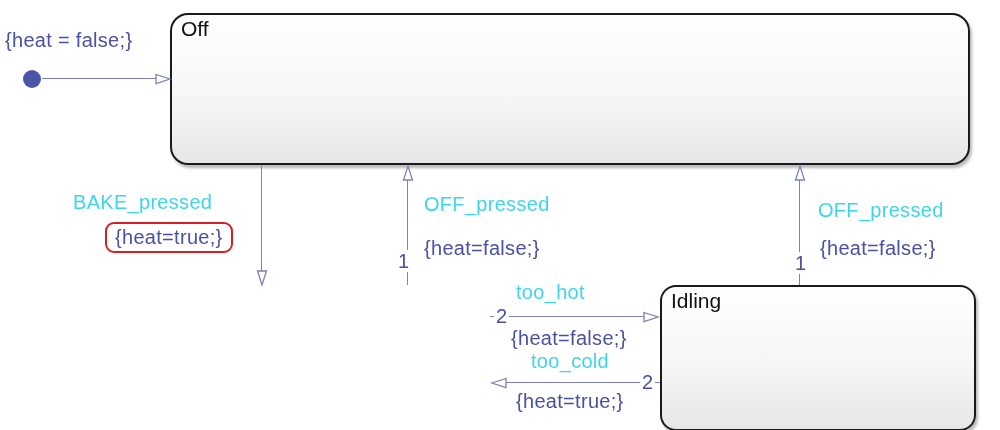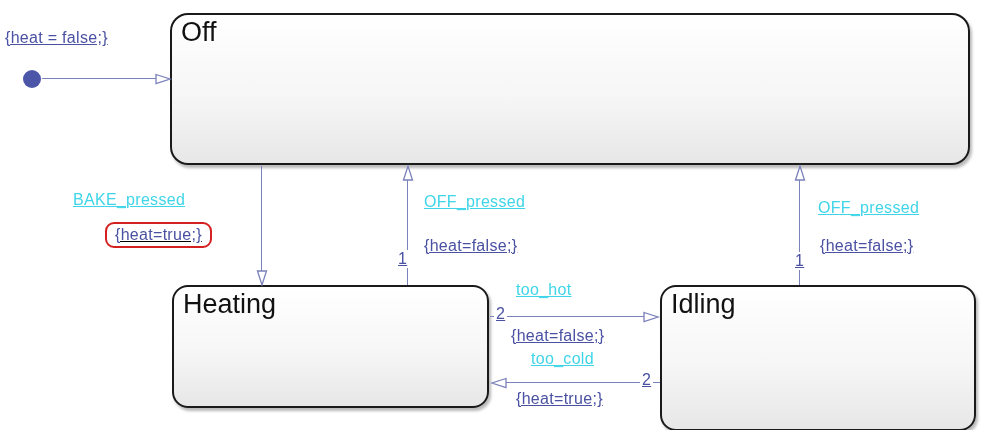--- a/index.html
+++ b/index.html
@@ -28,21 +28,21 @@
   .state{
     position:absolute;
     border:2.5px solid var(--state-border);
     background:linear-gradient(to bottom,var(--fill-top) 0%,#f6f6f6 55%,var(--fill-bottom) 100%);
     box-shadow:2px 3px 3px rgba(0,0,0,0.28);
     box-sizing:border-box;
   }
   .state-label{
     display:inline-block;
     padding:2px 0 0 9px;
-    font-size:27px;
+    font-size:21px;
     color:#111;
     white-space:nowrap;
   }
   .state-off    {left:170px;top:13px;width:800px;height:152px;border-radius:18px;}
   .state-heating{left:172px;top:285px;width:317px;height:123px;border-radius:16px;}
   .state-idling {left:660px;top:285px;width:316px;height:146px;border-radius:16px;}
   
   .tline{position:absolute;}
   .tline.h{border-top:1.5px solid var(--line);height:0;}
   .tline.v{border-left:1.5px solid var(--line);width:0;}
@@ -57,25 +57,24 @@
   .arrow polygon{fill:#ffffff;stroke:var(--line);stroke-width:1.3px;}
   
   .init-dot{
     position:absolute;left:23px;top:70px;
     width:18px;height:18px;border-radius:50%;
     background:var(--dot);
   }
   
   .tlabel{
     position:absolute;
-    font-size:16px;
+    font-size:20px;
     white-space:nowrap;
     line-height:1.1;
     letter-spacing:0.3px;
-    text-decoration:underline;
   }
   .event {color:var(--event-text);}
   .action{color:var(--action-text);}
   .order {color:var(--action-text);background:var(--bg);padding:0 2px;}
   .hl-box{
     border:2.5px solid var(--highlight);
     border-radius:9px;
     padding:2px 8px 3px 8px;
     background:var(--bg);
   }
@@ -95,23 +94,20 @@
   .lbl-toocold-order {left:640px;top:371px;}
   .lbl-toocold-action{left:516px;top:390px;}
 </style>
 </head>
 <body>
 
 <div class="canvas">
 
   <div class="state state-off">
     <span class="state-label">Off</span>
-  </div>
-  <div class="state state-heating">
-    <span class="state-label">Heating</span>
   </div>
   <div class="state state-idling">
     <span class="state-label">Idling</span>
   </div>
 
   <div class="init-dot"></div>
   <div class="tline h line-init"></div>
   <svg class="arrow" style="left:155px;top:73px" width="16" height="12" viewBox="0 0 16 12">
     <polygon points="1,1.5 15,6 1,10.5"></polygon>
   </svg>

